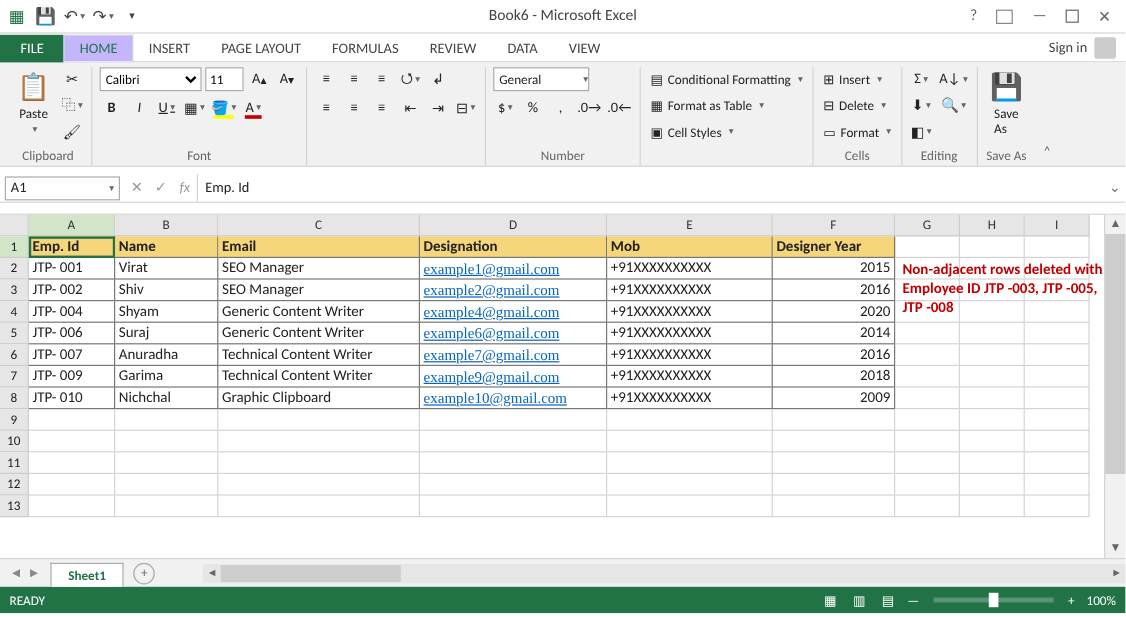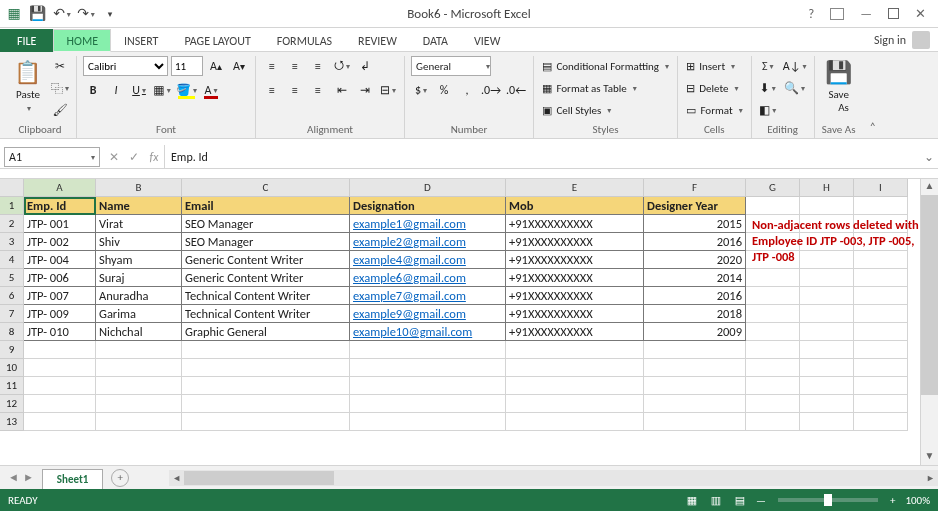--- a/index.html
+++ b/index.html
@@ -8,21 +8,21 @@
 .titlebar { height: 28px; background: #fff; border-bottom: 1px solid #d4d4d4; display: flex; align-items: center; position: relative; }
 .qat { display: flex; align-items: center; gap: 4px; padding-left: 4px; }
 .qat .icon-cell { width: 20px; height: 20px; display: flex; align-items: center; justify-content: center; font-size: 14px; color: #444; }
 .title-center { position: absolute; left: 0; right: 0; text-align: center; font-size: 13px; color: #444; pointer-events: none; }
 .win-controls { margin-left: auto; display: flex; align-items: center; gap: 12px; padding-right: 8px; font-size: 13px; color: #666; }
 .win-controls span { padding: 2px 4px; }
 
 .tabsbar { height: 24px; background: #fff; display: flex; align-items: stretch; border-bottom: 1px solid #d4d4d4; font-size: 12px; }
 .tab { padding: 4px 12px; display: flex; align-items: center; color: #444; border: 1px solid transparent; position: relative; top: 1px; }
 .tab.file { background: #217346; color: #fff; padding: 4px 16px; }
-.tab.active { border: 1px solid #d4d4d4; border-bottom: 1px solid #f1f1f1; background: #86efac; color: #217346; }
+.tab.active { border: 1px solid #d4d4d4; border-bottom: 1px solid #f1f1f1; background: #c4b5fd; color: #217346; }
 .tabs-spacer { flex: 1; }
 .signin { padding: 4px 8px; display: flex; align-items: center; gap: 6px; color: #444; }
 .avatar { width: 18px; height: 18px; background: #ccc; border-radius: 2px; display: inline-block; }
 
 .ribbon { background: #f1f1f1; border-bottom: 1px solid #d4d4d4; padding: 4px 4px 0; display: flex; }
 .group { border-right: 1px solid #d4d4d4; padding: 0 6px 2px; display: flex; flex-direction: column; }
 .group-body { flex: 1; display: flex; align-items: flex-start; gap: 4px; }
 .group-label { text-align: center; font-size: 11px; color: #666; padding-top: 3px; position: relative; }
 .ribbon-col { display: flex; flex-direction: column; gap: 2px; }
 .ribbon-row { display: flex; align-items: center; gap: 3px; }
@@ -48,21 +48,21 @@
 .col-headers { display: flex; height: 18px; }
 .col-h { background: #e6e6e6; border-right: 1px solid #ccc; border-bottom: 1px solid #ccc; text-align: center; font-size: 11px; line-height: 18px; color: #333; }
 .col-h.sel { background: #d3e5c8; }
 .row-h { background: #e6e6e6; border-right: 1px solid #ccc; border-bottom: 1px solid #ccc; text-align: center; font-size: 11px; height: 18px; line-height: 18px; }
 .row-h.sel { background: #d3e5c8; }
 .grid { display: grid; grid-auto-rows: 18px; position: relative; }
 .cell { border-right: 1px solid #d4d4d4; border-bottom: 1px solid #d4d4d4; font-size: 12.5px; line-height: 18px; padding: 0 3px; overflow: hidden; white-space: nowrap; font-family: Calibri, Arial, sans-serif; }
 .hdr-cell { background: #f5d67a; font-weight: bold; border-right: 1px solid #777; border-bottom: 1px solid #777; }
 .hdr-cell.selected { outline: 2px solid #217346; outline-offset: -2px; }
 .data-cell { border-right: 1px solid #777; border-bottom: 1px solid #777; }
-.link { color: #0563c1; text-decoration: underline; }
+.link { color: #0563c1; text-decoration: underline; font-family: Liberation Serif, serif; }
 .num { text-align: right; }
 .annot { color: #c00000; font-weight: bold; font-size: 12.5px; position: absolute; line-height: 16px; }
 .vscroll { width: 18px; background: #f1f1f1; border-left: 1px solid #d4d4d4; display: flex; flex-direction: column; }
 .vscroll .arrow { height: 16px; text-align: center; font-size: 10px; color: #666; }
 .vscroll .thumb { background: #cdcdcd; }
 
 .sheet-tabs { height: 24px; border-top: 1px solid #d4d4d4; display: flex; align-items: center; background: #f1f1f1; font-size: 11px; }
 .nav-arrows { display: flex; gap: 4px; padding: 0 8px; color: #888; }
 .sheet-tab { background: #fff; border: 1px solid #ababab; border-bottom: none; padding: 3px 14px; position: relative; top: 1px; font-weight: bold; color: #217346; }
 .sheet-add { margin-left: 8px; width: 18px; height: 18px; border: 1px solid #ababab; border-radius: 50%; text-align: center; line-height: 16px; color: #666; }
@@ -171,21 +171,20 @@
           <span class="btn-small">⭯<span class="dd-arrow">▾</span></span>
           <span class="btn-small">↲</span>
         </div>
         <div class="ribbon-row">
           <span class="btn-small">⇤</span>
           <span class="btn-small">⇥</span>
           <span class="btn-small">⊟<span class="dd-arrow">▾</span></span>
         </div>
       </div>
     </div>
-    <div class="group-label">Alignment</div>
   </div>
 
   <div class="group">
     <div class="group-body ribbon-col" style="gap:4px;">
       <div class="combo-numfmt">
           <span>General</span>
           <span class="dd-arrow">▾</span>
         </div>
       <div class="ribbon-row">
         <span class="btn-small">$<span class="dd-arrow">▾</span></span>
@@ -209,21 +208,20 @@
           <span>▦</span>
           <span>Format as Table</span>
           <span class="dd-arrow">▾</span>
         </div>
       <div class="menu-item">
           <span>▣</span>
           <span>Cell Styles</span>
           <span class="dd-arrow">▾</span>
         </div>
     </div>
-    <div class="group-label">Styles</div>
   </div>
 
   <div class="group">
     <div class="group-body ribbon-col" style="gap:2px;">
       <div class="menu-item">
           <span>⊞</span>
           <span>Insert</span>
           <span class="dd-arrow">▾</span>
         </div>
       <div class="menu-item">
@@ -252,21 +250,21 @@
         <span class="btn-small" style="width:26px;">🔍<span class="dd-arrow">▾</span></span>
       </div>
     </div>
     <div class="group-label">Editing</div>
   </div>
 
   <div class="group" style="border-right:none;">
     <div class="group-body">
       <div class="btn-big">
         <span class="icon-lg" style="color:#3a6bbf;">💾</span>
-        <span class="btn-label" style="white-space:pre;text-align:right;">Save
+        <span class="btn-label" style="white-space:pre;text-align:left;">Save
 As</span>
       </div>
     </div>
     <div class="group-label">Save As</div>
   </div>
 
   <div class="ribbon-collapse">˄</div>
 </div>
 
 <div class="formula-bar" style="margin-top:6px;">
@@ -379,21 +377,21 @@
             <div class="cell data-cell">Garima</div>
             <div class="cell data-cell">Technical Content Writer</div>
             <div class="cell data-cell link">example9@gmail.com</div>
             <div class="cell data-cell">+91XXXXXXXXXX</div>
             <div class="cell data-cell num">2018</div>
             <div class="cell"></div>
             <div class="cell"></div>
             <div class="cell"></div>
             <div class="cell data-cell">JTP- 010</div>
             <div class="cell data-cell">Nichchal</div>
-            <div class="cell data-cell">Graphic General</div>
+            <div class="cell data-cell">Graphic Clipboard</div>
             <div class="cell data-cell link">example10@gmail.com</div>
             <div class="cell data-cell">+91XXXXXXXXXX</div>
             <div class="cell data-cell num">2009</div>
             <div class="cell"></div>
             <div class="cell"></div>
             <div class="cell"></div>
             <div class="cell"></div>
             <div class="cell"></div>
             <div class="cell"></div>
             <div class="cell"></div>

